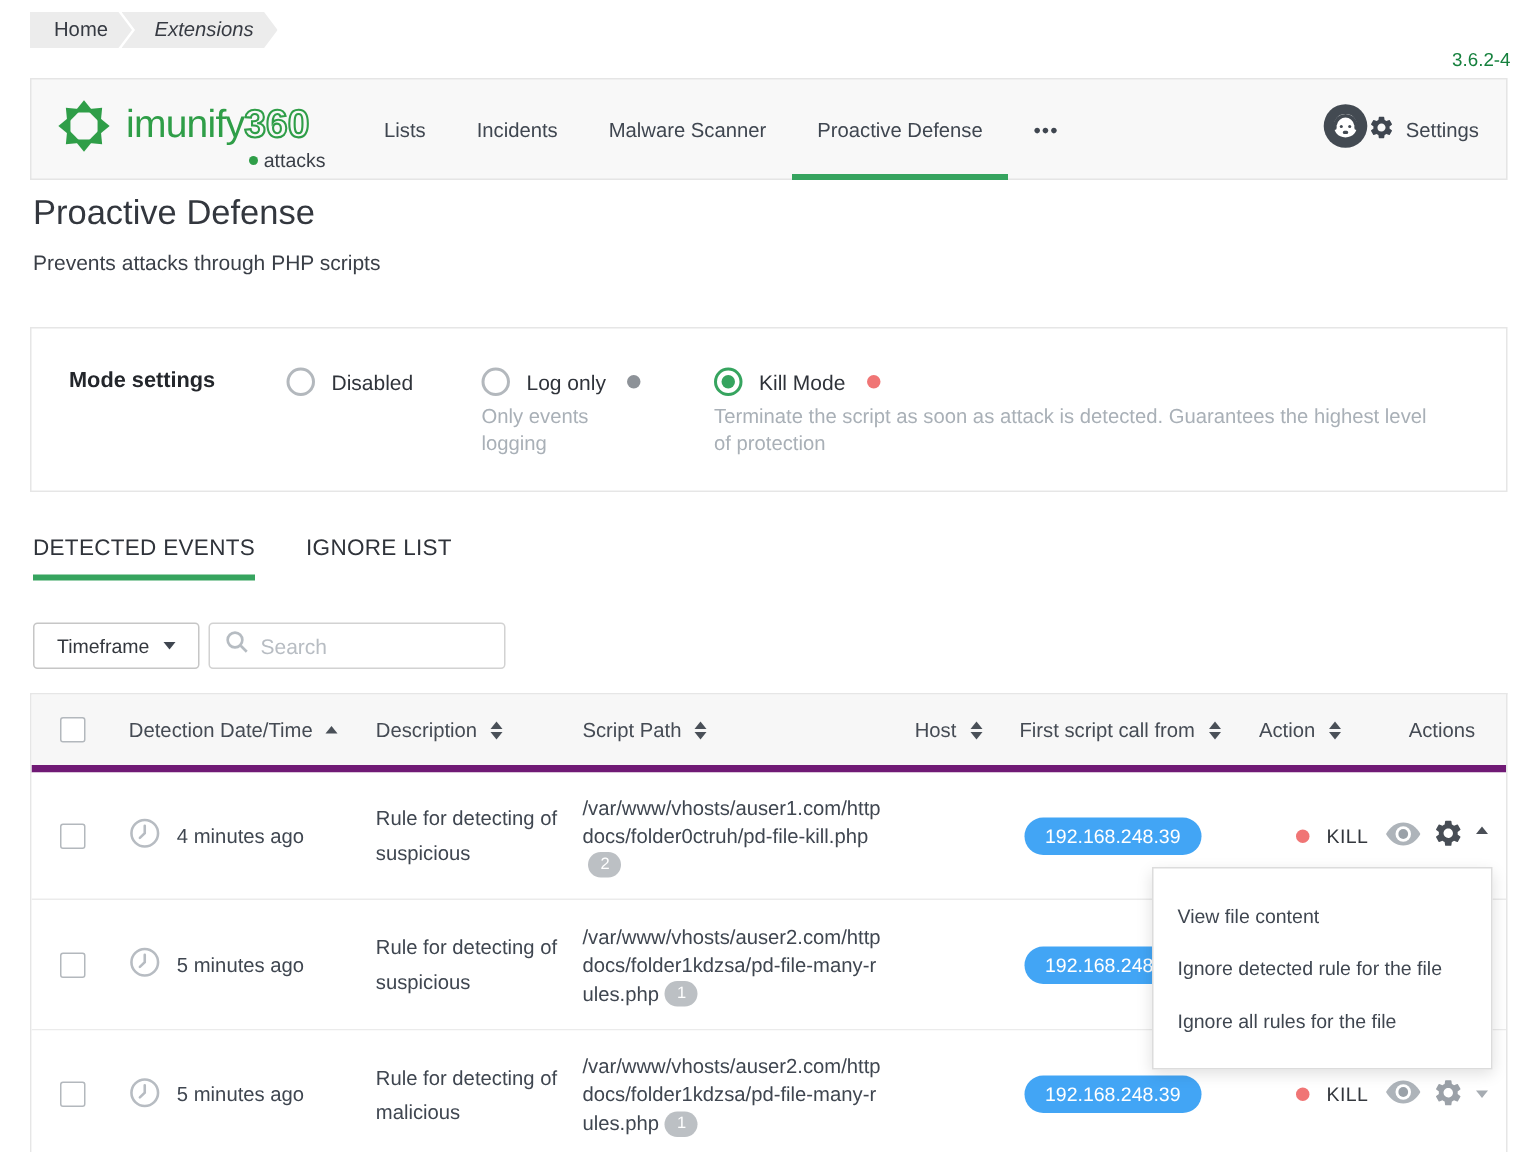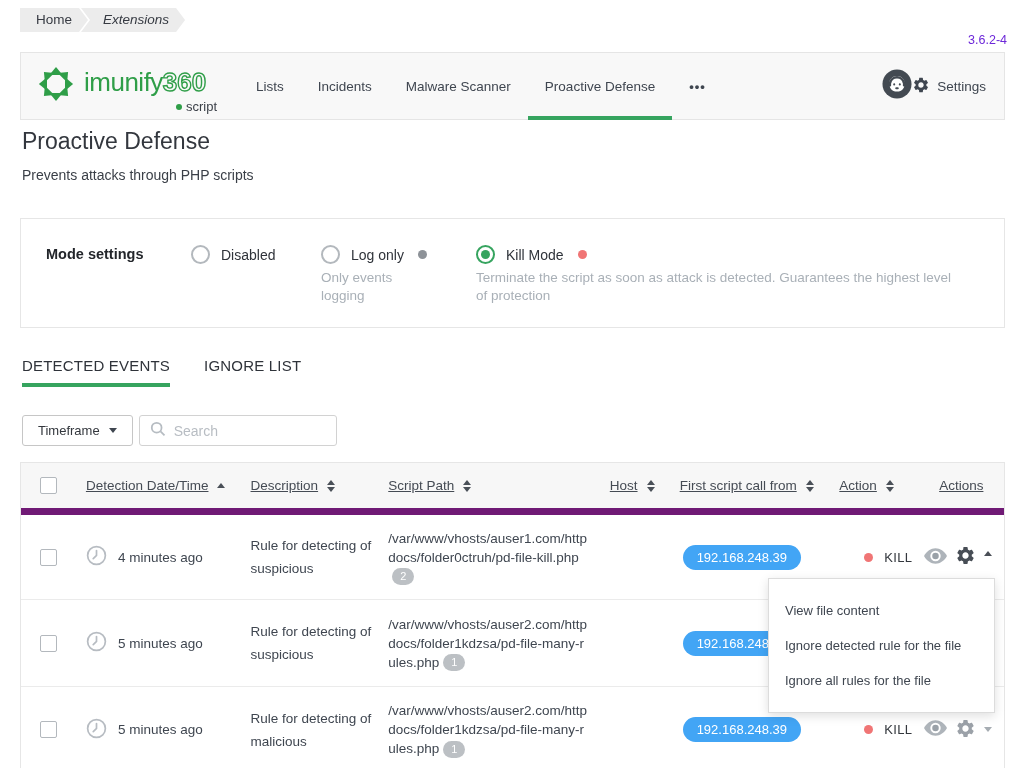--- a/index.html
+++ b/index.html
@@ -15,21 +15,21 @@
   .crumb {
     position:relative; background:#ececec; color:#363a42; font-size:13.5px;
     line-height:24px; height:24px; padding:0 16px 0 16px;
     clip-path:polygon(0 0, calc(100% - 9px) 0, 100% 50%, calc(100% - 9px) 100%, 0 100%);
   }
   .crumb.next {
     clip-path:polygon(0 0, calc(100% - 9px) 0, 100% 50%, calc(100% - 9px) 100%, 0 100%, 9px 50%);
     margin-left:-7px; padding-left:22px;font-style:italic;
   }
 
-  .version { position:absolute; top:33px; right:17px; font-size:12.5px; color:#6d28d9; }
+  .version { position:absolute; top:33px; right:17px; font-size:12.5px; color:#15803d; }
 
   
   .navbar {
     position:absolute; top:52px; left:20px; width:985px; height:68px;
     background:#f8f8f8; border:1px solid #e5e5e5; display:flex; align-items:stretch;
   }
   .logo { display:flex; align-items:center; gap:9px; padding:0 20px 0 16px; position:relative; width:218px; }
   .brand-text { font-size:26px; color:#2f9e48; letter-spacing:-0.5px; line-height:1; padding-bottom:8px; }
   .brand-suffix { font-weight:bold; letter-spacing:0; color:#2f9e48;
     -webkit-text-fill-color:transparent; -webkit-text-stroke:1.4px #2f9e48; }
@@ -81,21 +81,21 @@
   .search-box { width:198px; height:31px; background:#fff; border:1px solid #d2d2d2; border-radius:3px;
     display:flex; align-items:center; gap:8px; padding:0 10px; }
   .search-box input { border:none; outline:none; font-size:14px; color:#3a3f47; width:100%;
     font-family:inherit; background:transparent; }
   .search-box input::placeholder { color:#b8bdc3; }
 
   
   .table-card { position:absolute; top:462px; left:20px; width:985px; height:306px;
     background:#fff; border:1px solid #e6e6e6; border-bottom:none; overflow:hidden; }
   .thead { display:flex; align-items:center; height:52px; background:#f7f7f7;
-    border-bottom:7px solid #701a75; font-size:13.5px; color:#454b54;text-decoration:underline; }
+    border-bottom:5px solid #701a75; font-size:13.5px; color:#454b54; }
   .th, .td { display:flex; align-items:center; }
   .col-check  { width:65px;  padding-left:19px; }
   .col-time   { width:165px; }
   .col-desc   { width:138px; }
   .col-path   { width:222px; }
   .col-host   { width:60px; }
   .col-first  { width:170px; padding-left:10px; }
   .col-action { width:82px; }
   .col-actions{ width:83px;  padding-left:18px; }
   .trow .col-first { padding-left:13px; }
@@ -154,21 +154,21 @@
           <polygon points="20,2 27,10.5 13,10.5" transform="rotate(135 20 20)"></polygon>
           <polygon points="20,2 27,10.5 13,10.5" transform="rotate(180 20 20)"></polygon>
           <polygon points="20,2 27,10.5 13,10.5" transform="rotate(225 20 20)"></polygon>
           <polygon points="20,2 27,10.5 13,10.5" transform="rotate(270 20 20)"></polygon>
           <polygon points="20,2 27,10.5 13,10.5" transform="rotate(315 20 20)"></polygon>
         </svg>
       </span>
       <span class="brand-text"><span>imunify</span><span class="brand-suffix">360</span></span>
       <span class="brand-status">
         <span class="status-dot"></span>
-        <span>script</span>
+        <span>attacks</span>
       </span>
     </div>
 
     <div class="nav-items">
       <div class="nav-item">Lists</div>
       <div class="nav-item">Incidents</div>
       <div class="nav-item">Malware Scanner</div>
       <div class="nav-item active">Proactive Defense</div>
       <div class="nav-item nav-more">•••</div>
     </div>

